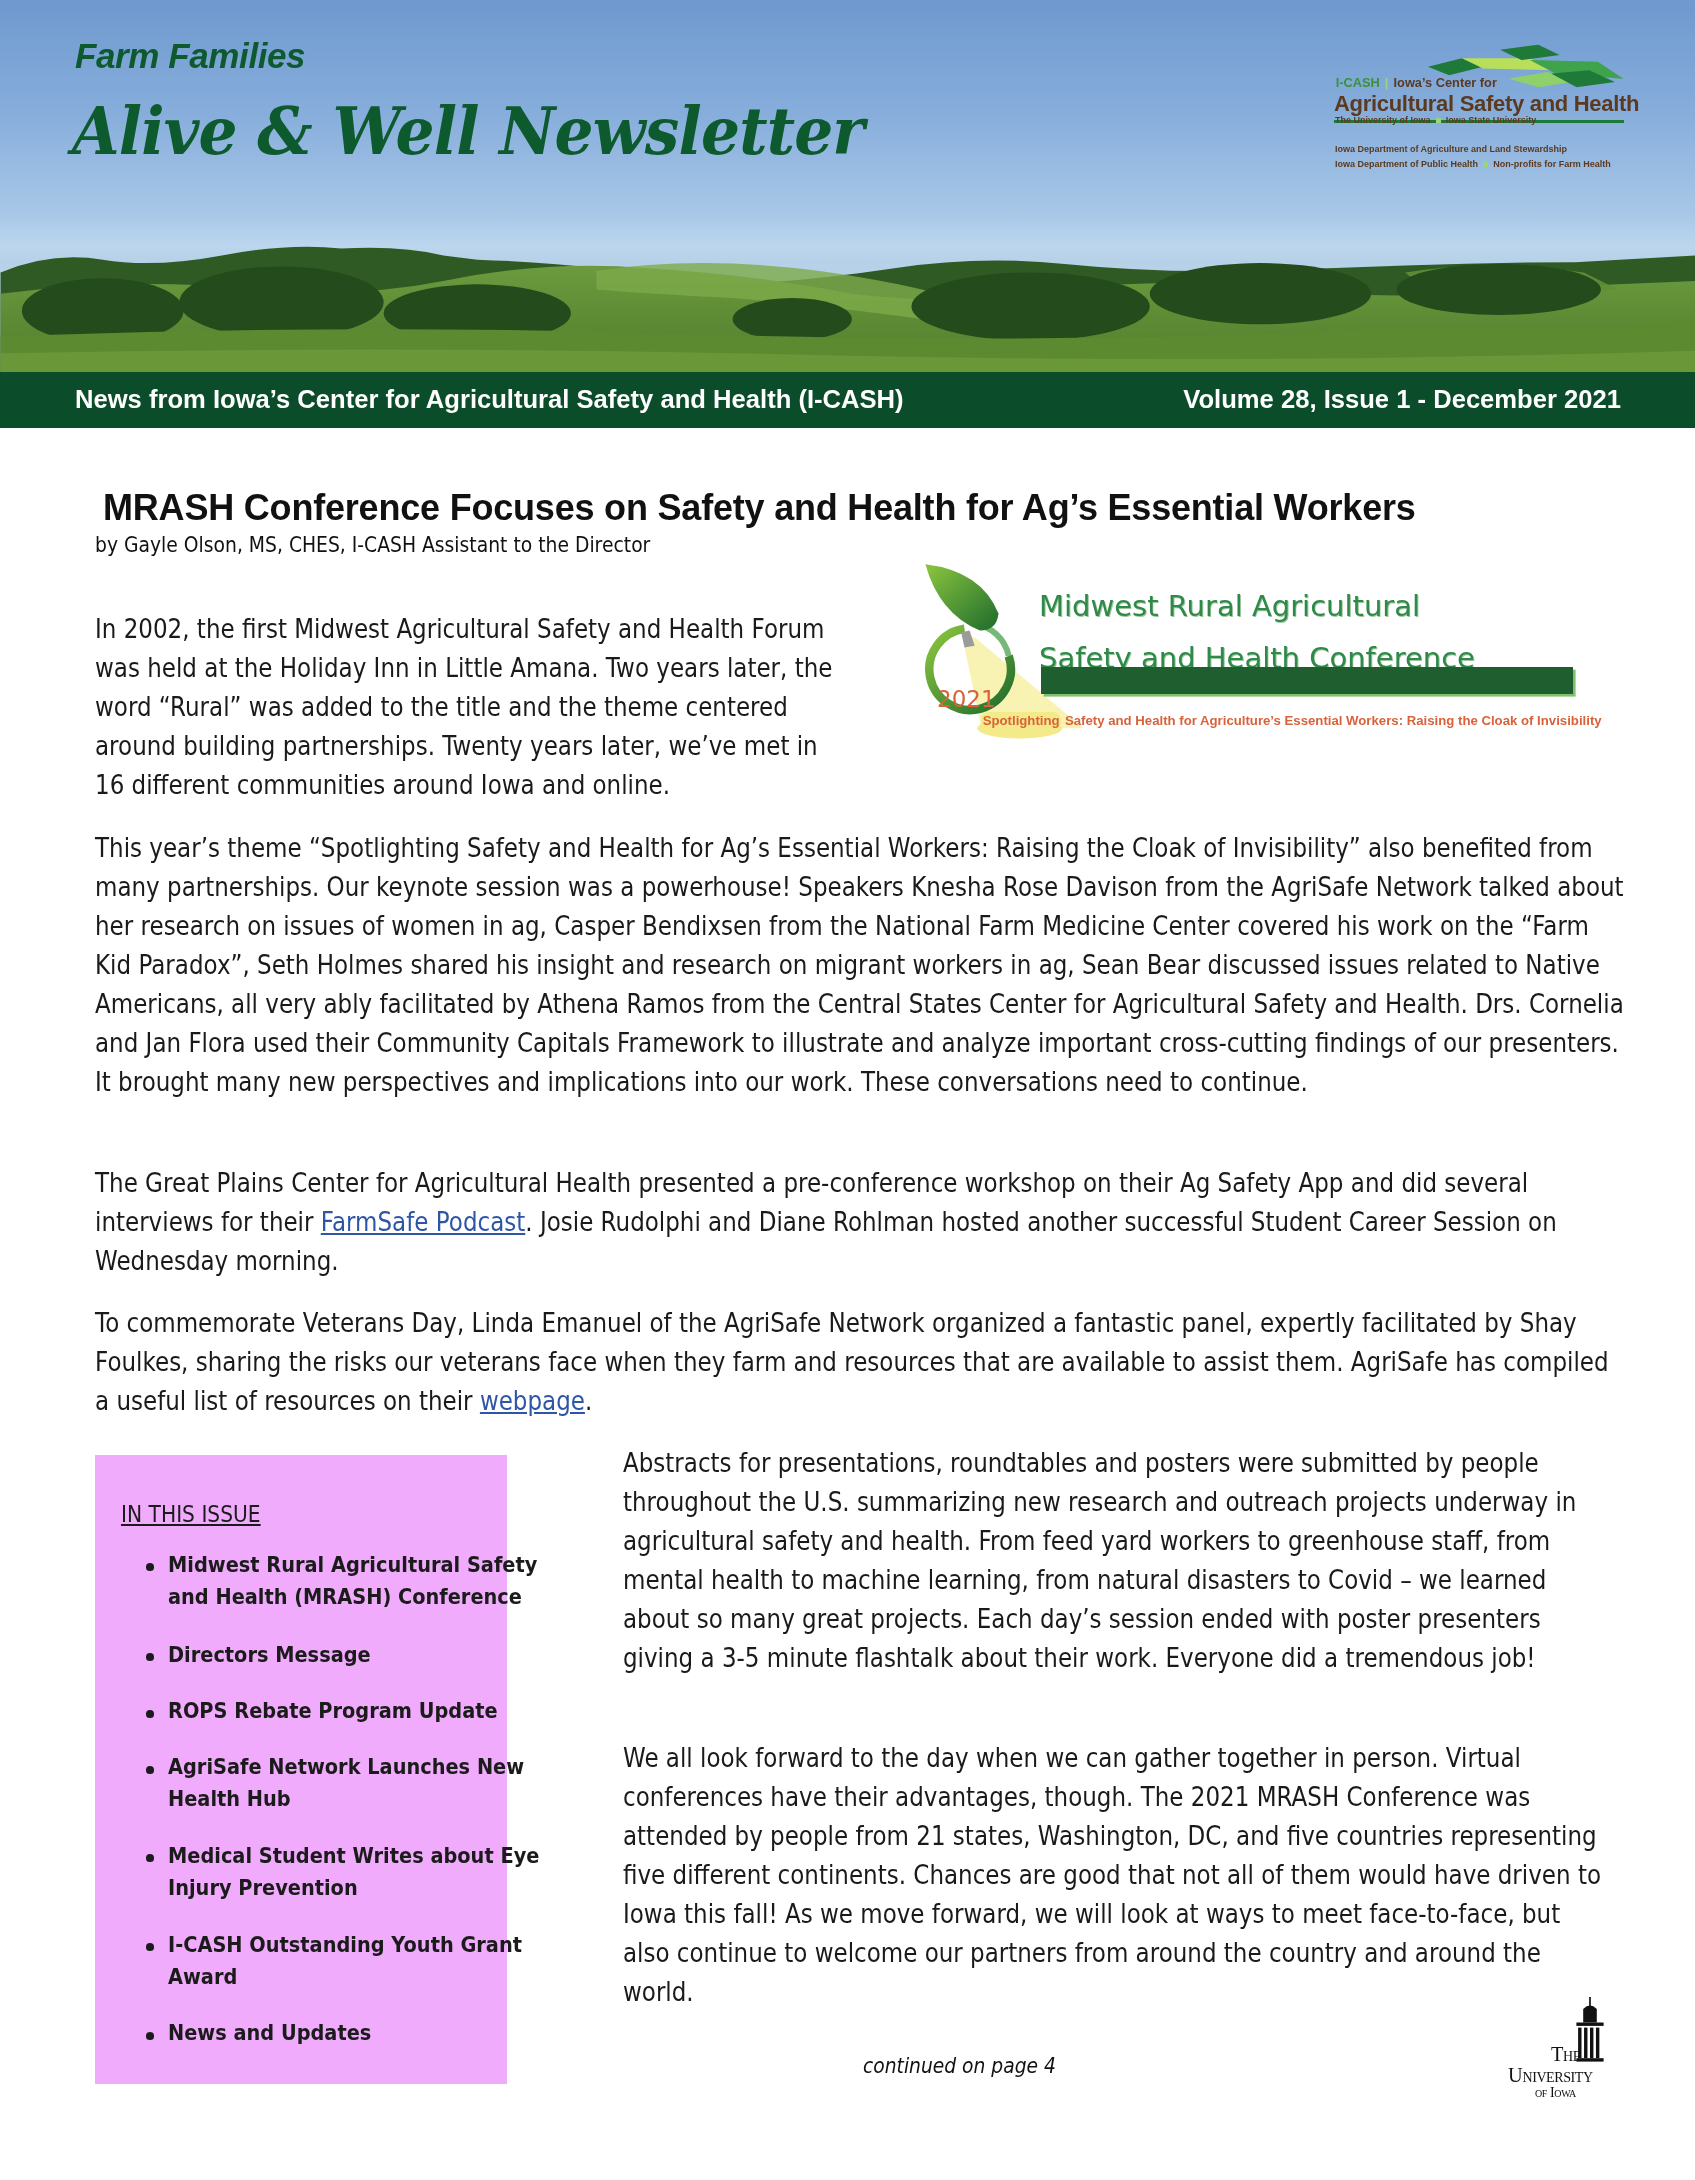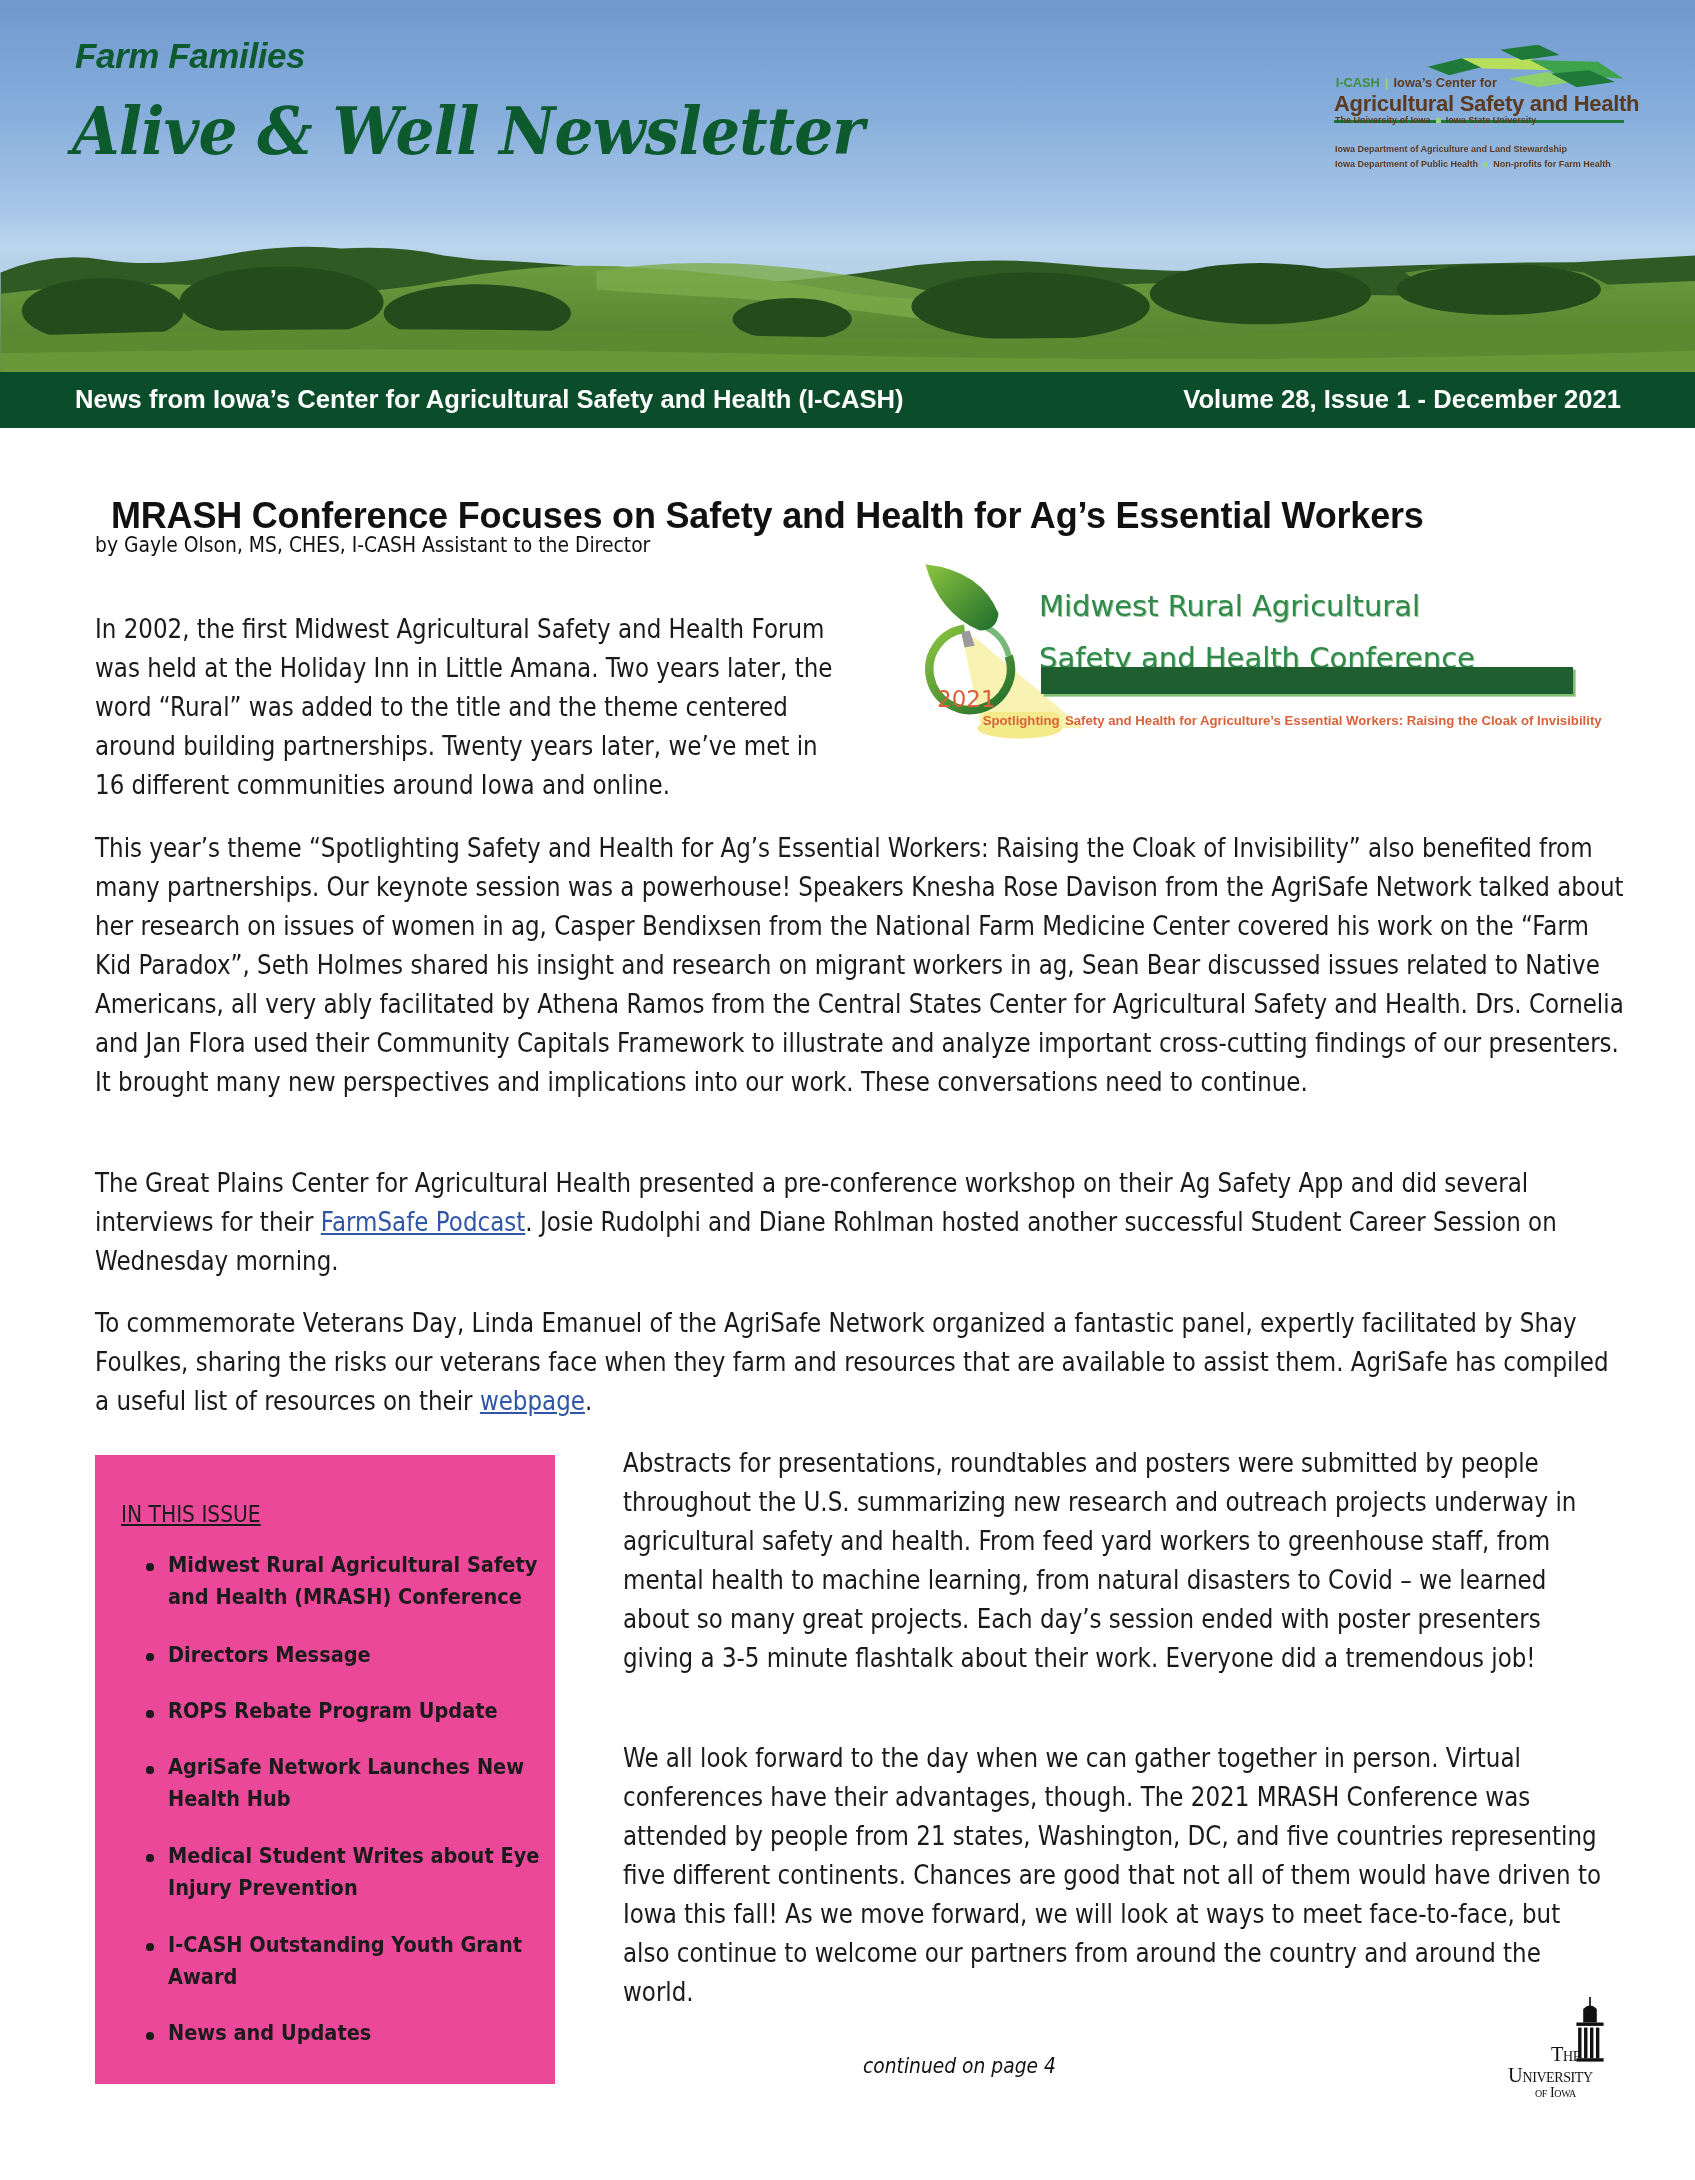--- a/index.html
+++ b/index.html
@@ -71,21 +71,21 @@
   
   #conf-logo { left: 913px; top: 554px; width: 698px; height: 187px; }
   .conf-title { position: absolute; left: 126px; font-family: "DejaVu Sans", sans-serif; font-size: 29px; color: #2f8a4a; white-space: nowrap; line-height: 1; text-shadow: 0.9px 0.9px 0 #9fc79f; }
   .conf-bar { position: absolute; left: 128px; top: 113px; width: 532px; height: 27px; background: #1e5e2f; box-shadow: 2.6px 2.6px 0 #7fbf6f; }
   .conf-year { position: absolute; left: 24px; top: 101px; font-family: "DejaVu Sans", sans-serif; font-size: 23px; color: #d9623a; margin-top: 31px; }
   .conf-tag { position: absolute; left: 68px; top: 159px; font-size: 13.2px; font-weight: bold; color: #d9623a; white-space: nowrap; }
   .conf-tag .spot { background: #f4ea8a; border-radius: 10.2px; padding: 0.9px 1.7px; }
 
   
   #in-this-issue {
-    left: 95px; top: 1455px; width: 460px; height: 629px; background: #ec4899;
+    left: 95px; top: 1455px; width: 412px; height: 629px; background: #f0abfc;
   }
   #iti-heading {
     position: absolute; left: 25.6px; top: 46px; font-family: "DejaVu Sans", sans-serif;
     font-size: 23px; color: #1b1b1b; text-decoration: underline; transform: scaleX(0.88); transform-origin: left top;
     white-space: nowrap;
   }
   #iti-list { position: absolute; left: 0; top: 0; margin: 0; padding: 0; list-style: none; }
   .iti-item { position: absolute; left: 73px; width: 443px; font-family: "DejaVu Sans", sans-serif; font-weight: bold; font-size: 22px; line-height: 32px; color: #1b1b1b; transform: scaleX(0.88); transform-origin: left top; }
   .iti-bullet { position: absolute; left: 51px; width: 7.7px; height: 7.7px; border-radius: 50%; background: #1b1b1b; }
 
@@ -157,21 +157,21 @@
     <div class="icash-sub" style="top:116px">
       <span>Iowa Department of Public Health</span><span class="dot"></span><span>Non-profits for Farm Health</span>
     </div>
   </div>
 </div>
 
 <div id="green-bar" class="abs"></div>
 <div id="bar-left" class="abs">News from Iowa’s Center for Agricultural Safety and Health (I-CASH)</div>
 <div id="bar-right" class="abs">Volume 28, Issue 1 - December 2021</div>
 
-<h1 id="article-title" class="abs" style="margin:16px">MRASH Conference Focuses on Safety and Health for Ag’s Essential Workers</h1>
+<h1 id="article-title" class="abs" style="margin:8px">MRASH Conference Focuses on Safety and Health for Ag’s Essential Workers</h1>
 <div id="byline" class="abs">by Gayle Olson, MS, CHES, I-CASH Assistant to the Director</div>
 
 <p id="p-intro" class="abs body-text">In 2002, the first Midwest Agricultural Safety and Health Forum was held at the Holiday Inn in Little Amana. Two years later, the word “Rural” was added to the title and the theme centered around building partnerships. Twenty years later, we’ve met in 16 different communities around Iowa and online.</p>
 
 <div id="conf-logo" class="abs">
   <svg class="abs" style="left:0;top:0" width="256" height="187" viewBox="0 0 300 220">
     <defs>
       <linearGradient id="leafg" x1="0" y1="0" x2="1" y2="1">
         <stop offset="0" stop-color="#8cc63f"></stop>
         <stop offset="1" stop-color="#1e6b2c"></stop>

